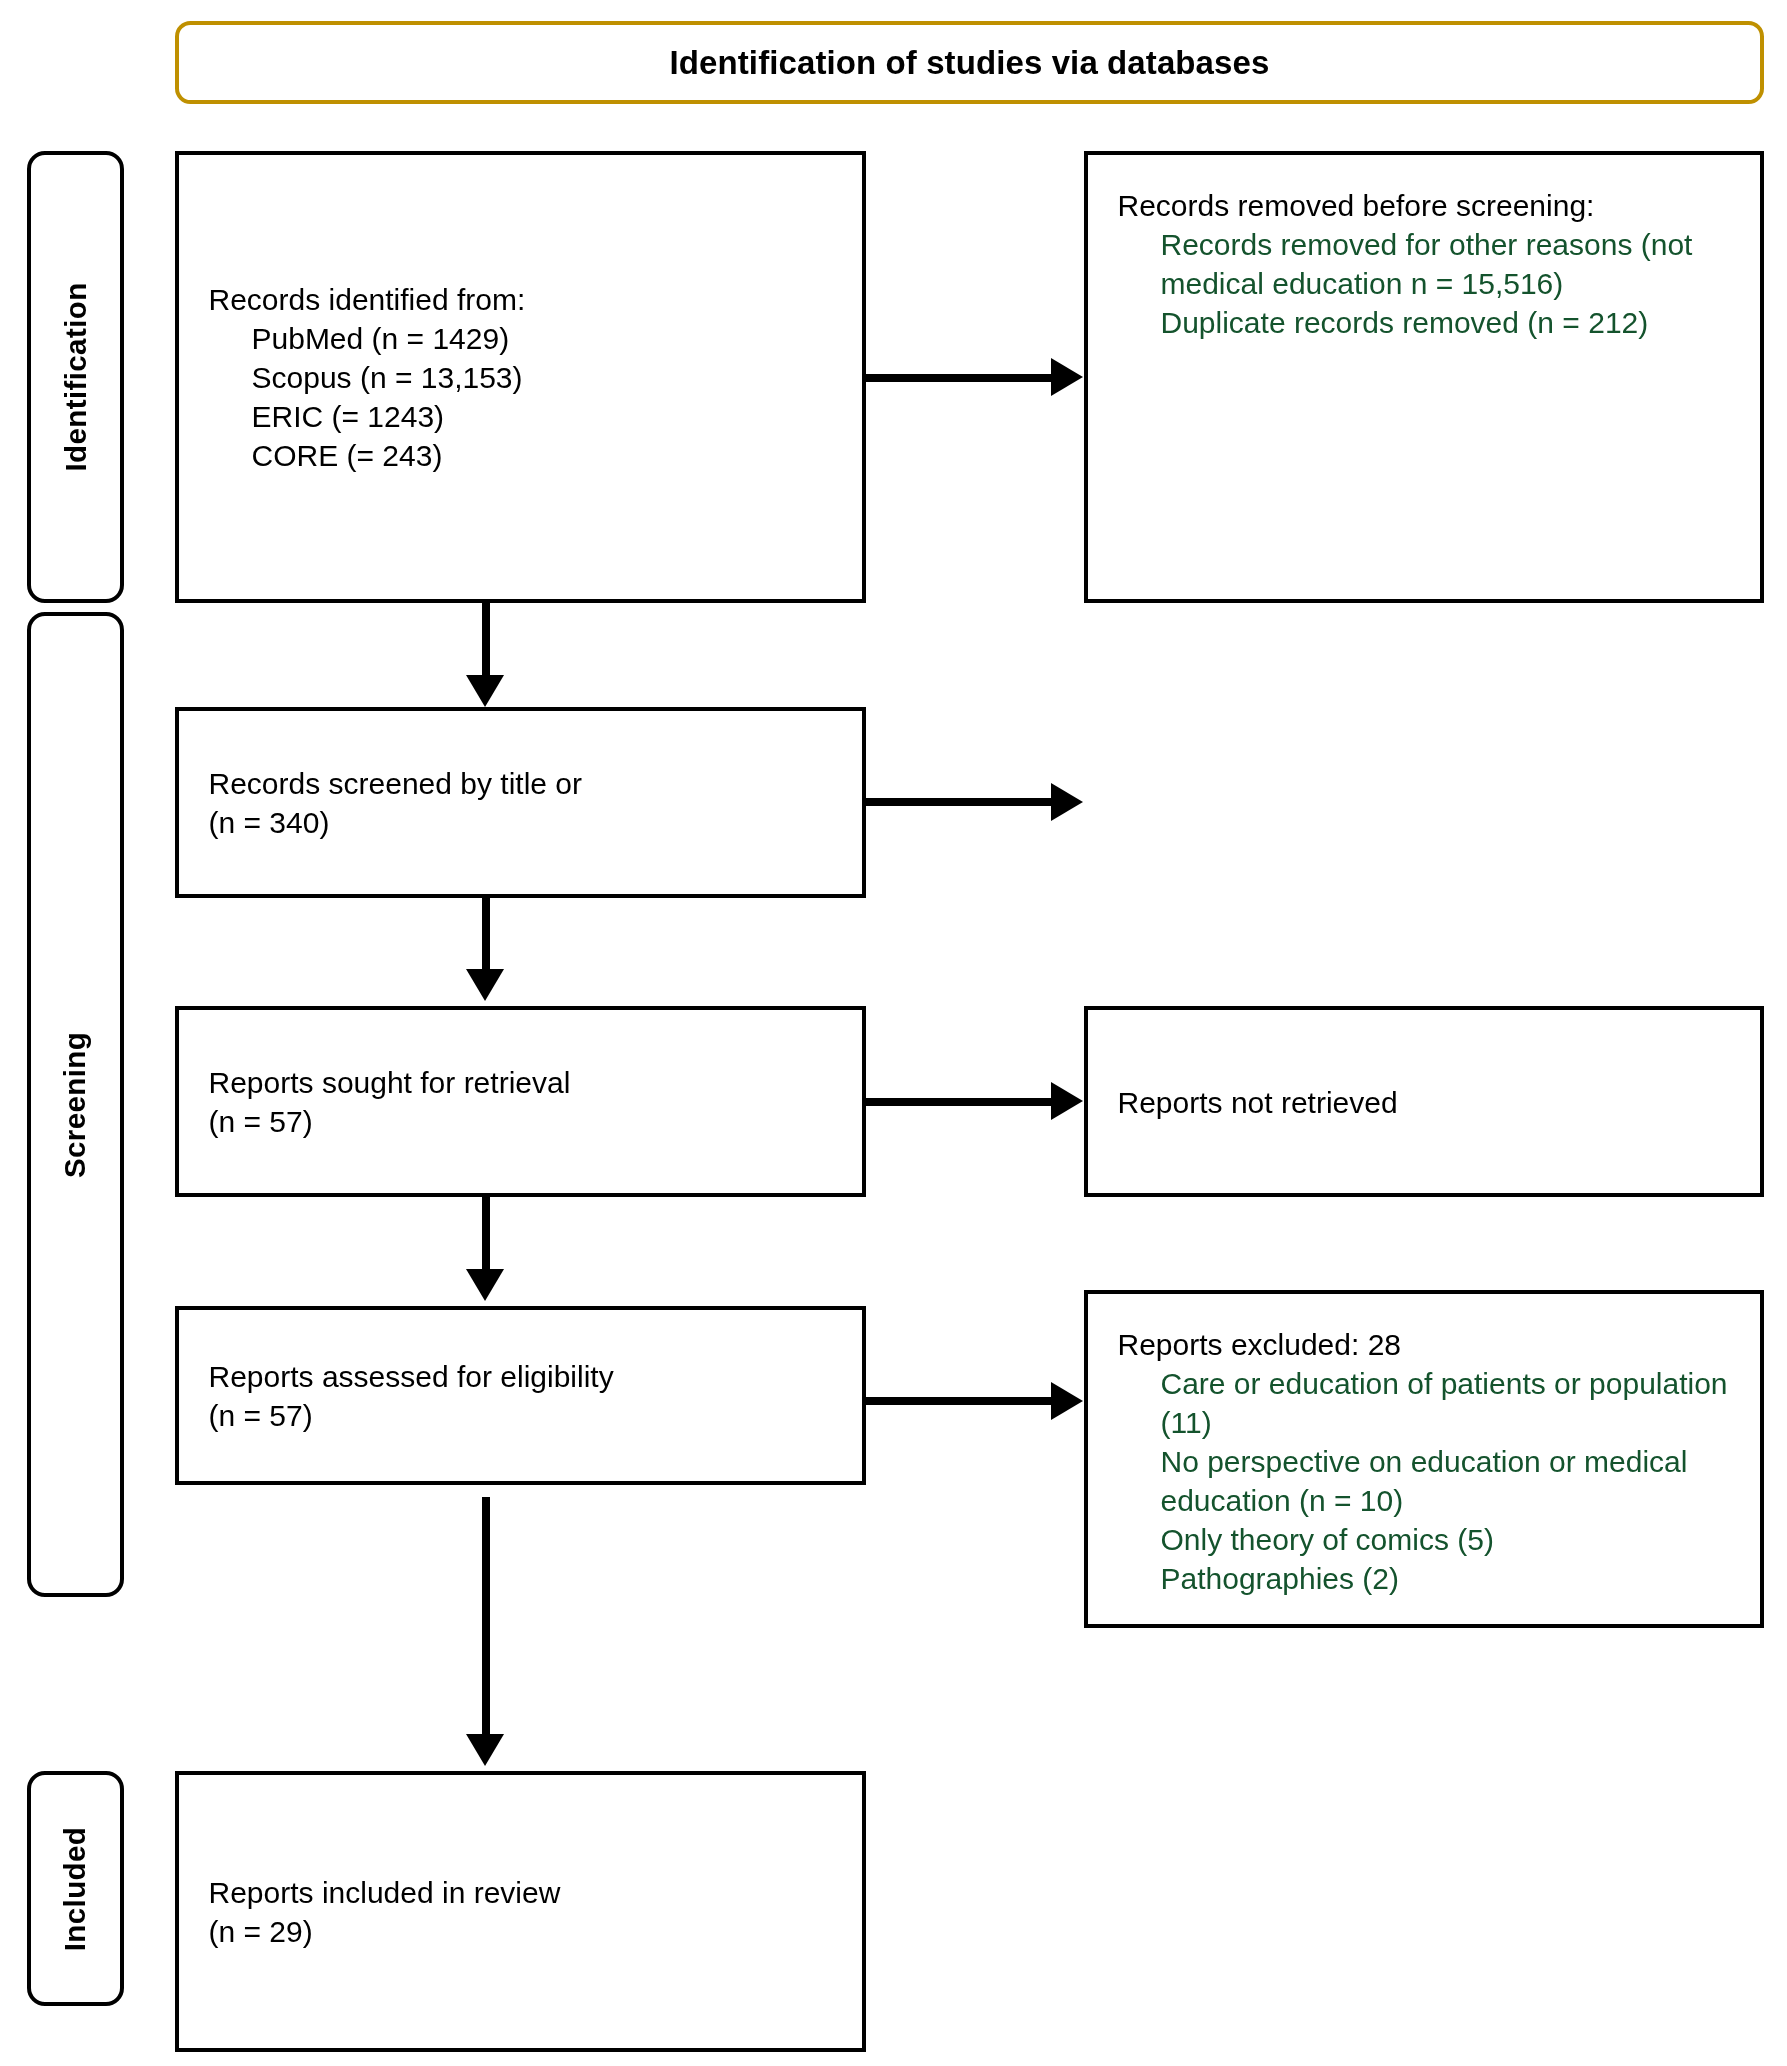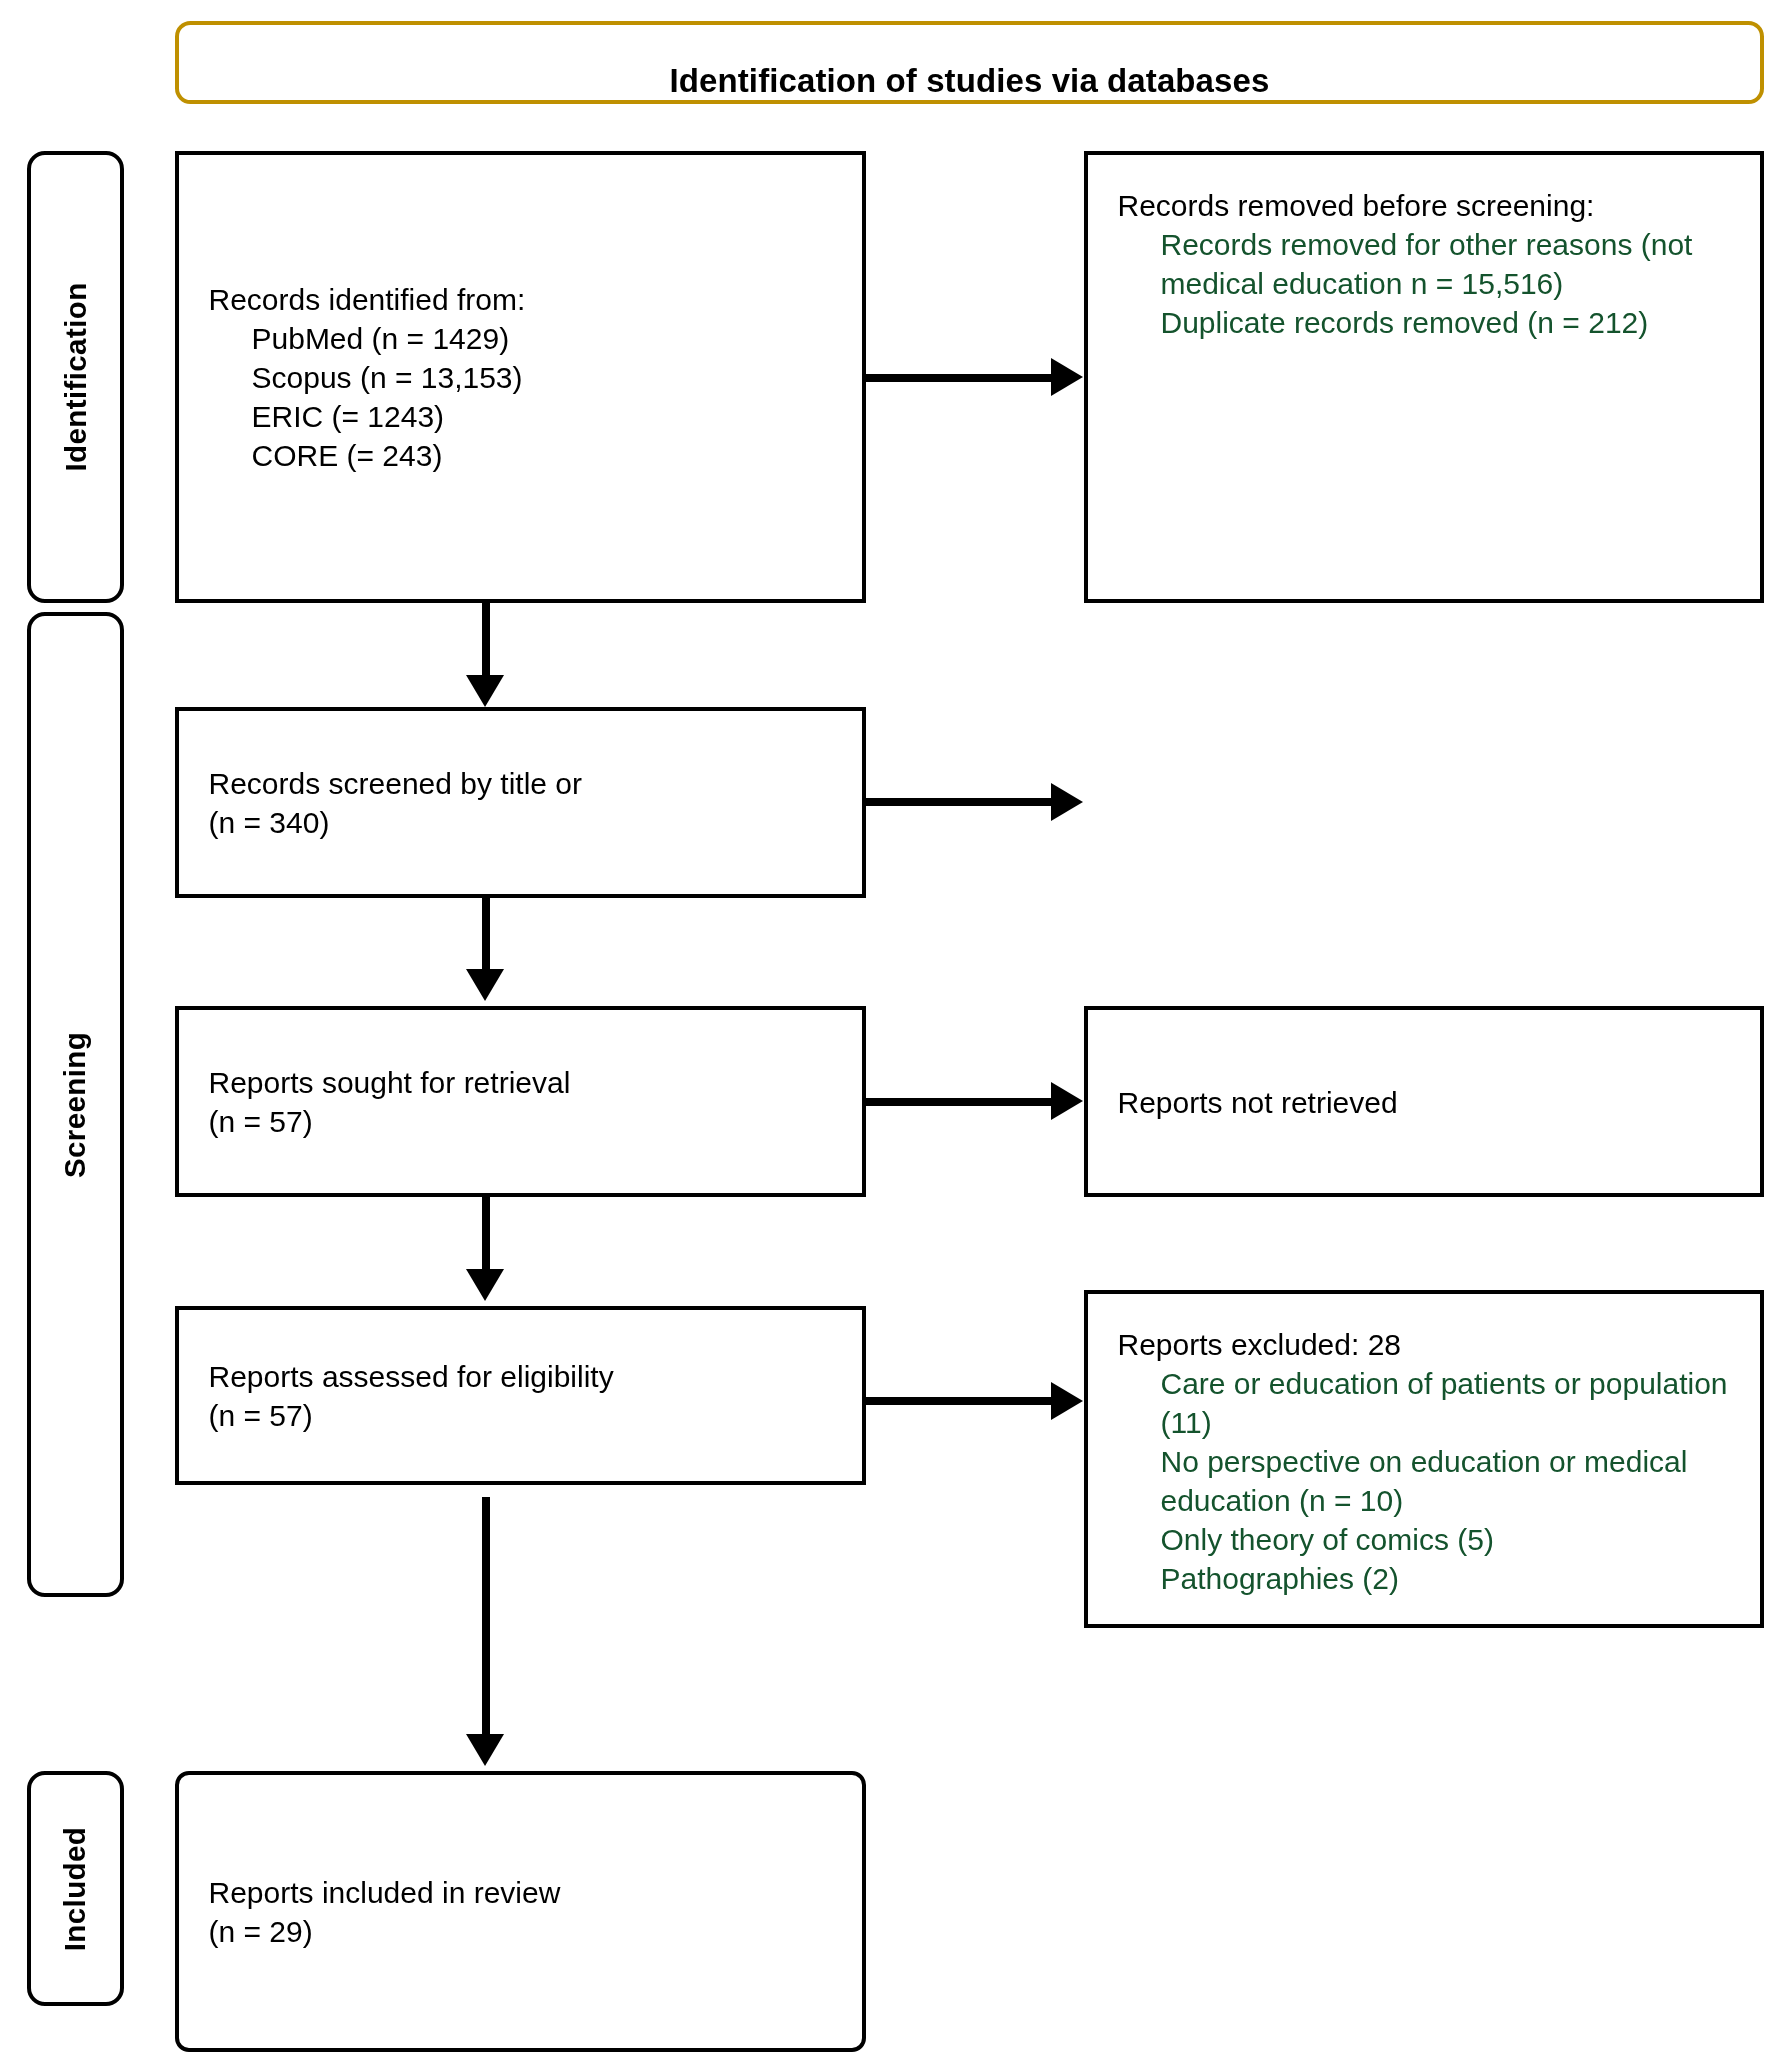--- a/index.html
+++ b/index.html
@@ -26,21 +26,21 @@
   .header-banner {
     position: absolute;
     left: 175px;
     top: 21px;
     width: 1589px;
     height: 83px;
     border: 4.9px solid #BF9000;
     border-radius: 15.4px;
     background: #ffffff;
     display: flex;
-    align-items: flex-end;
+    align-items: center;
     justify-content: center;
   }
   .header-banner .title {
     font-size: 33px;
     font-weight: bold;
     letter-spacing: 0.1px;
     color: #000000;
     text-align: center;
     white-space: nowrap;
   }
@@ -95,21 +95,21 @@
     line-height: 1.30;
     padding-left: 43px;
     color: #14532d;
   }
 
   
   #box-identified { left: 175px;  top: 151px;  width: 691px;  height: 452px; }
   #box-screened   { left: 175px;  top: 707px; width: 691px;  height: 191px; }
   #box-sought     { left: 175px;  top: 1006px; width: 691px;  height: 191px; }
   #box-assessed   { left: 175px;  top: 1306px; width: 691px;  height: 179px; }
-  #box-included   { left: 175px;  top: 1771px; width: 691px;  height: 281px; border-radius: 14px; }
+  #box-included   { left: 175px;  top: 1771px; width: 691px;  height: 281px; }
 
   
   #box-removed        { left: 1084px; top: 151px;  width: 680px; height: 452px; }
   #box-excluded       { left: 1084px; top: 707px; width: 680px; height: 191px; }
   #box-notretrieved   { left: 1084px; top: 1006px; width: 680px; height: 191px; }
   #box-rexcluded      { left: 1084px; top: 1290px; width: 680px; height: 338px; }
 
   
   .flow-box.top-align .box-inner {
     top: 31px;

